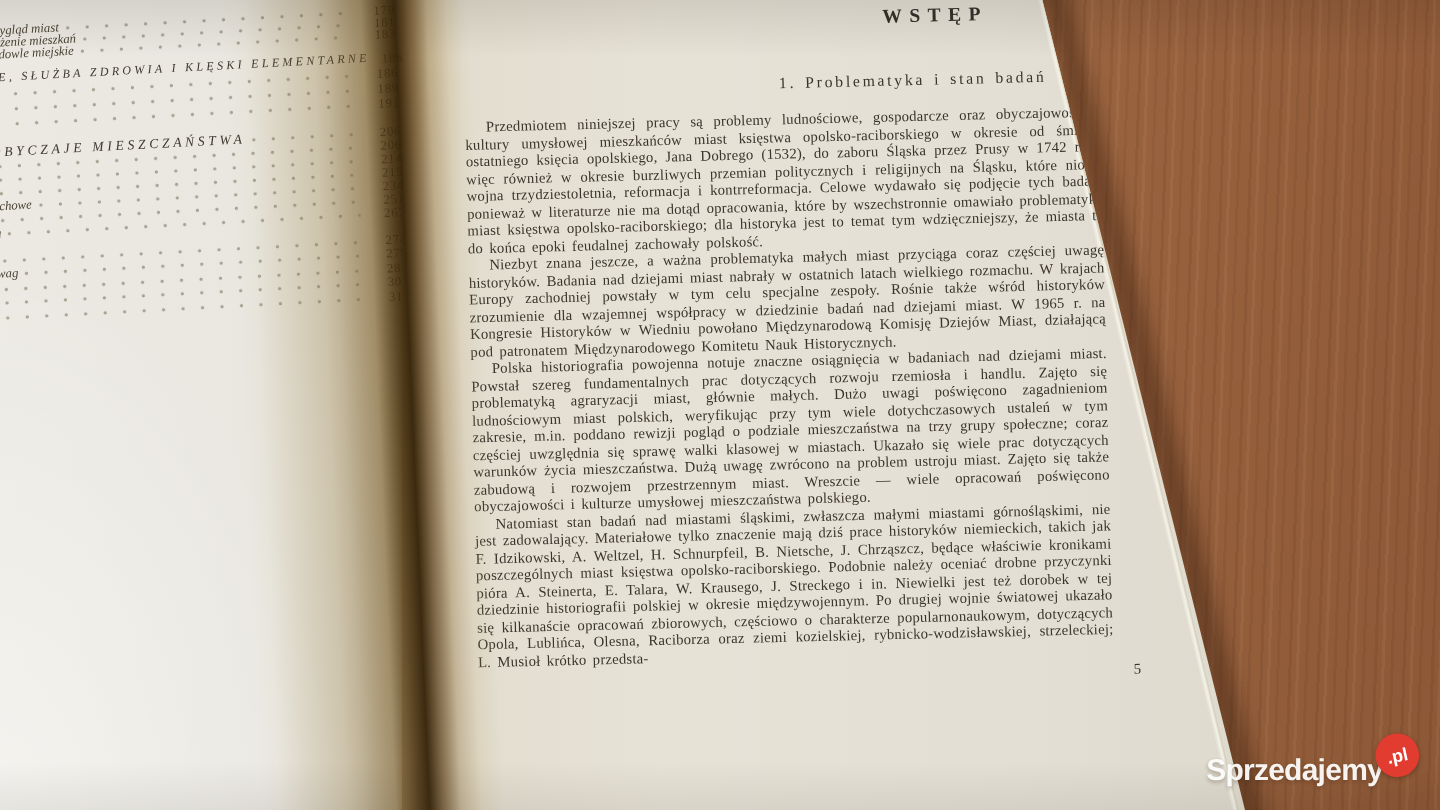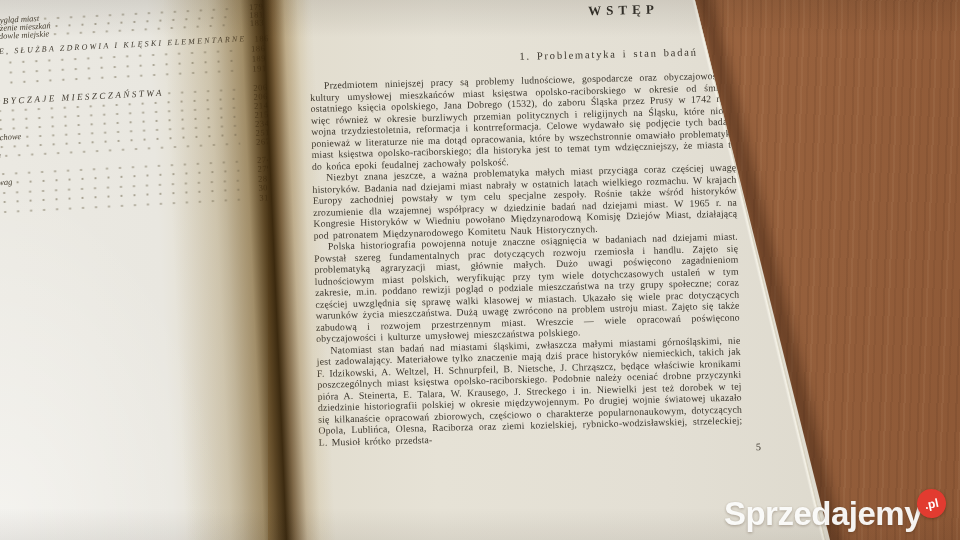--- a/index.html
+++ b/index.html
@@ -74,21 +74,21 @@
   }
   .para{text-indent:14px;margin:0;}
   .page-num{text-align:right;margin:4px -18px 0 0;font-size:10px;color:#3a352c;}
   
   .vignette{position:absolute;inset:0;z-index:8;pointer-events:none;
     background:linear-gradient(to bottom, rgba(30,20,10,0.10), rgba(0,0,0,0) 7%),
                linear-gradient(to top, rgba(30,20,10,0.07), rgba(0,0,0,0) 6%);}
   
   .watermark{position:absolute;right:14px;bottom:12px;display:flex;align-items:flex-start;z-index:10;}
   .wm-text{
-    font-family:"Liberation Sans", sans-serif;font-weight:bold;font-size:33px;
+    font-family:"Liberation Sans", sans-serif;font-weight:bold;font-size:20px;
     color:#fcfcfb;opacity:0.95;letter-spacing:-0.5px;line-height:28px;
     text-shadow:0 1px 3px rgba(60,40,20,0.35);
   }
   .wm-badge{
     width:29px;height:29px;border-radius:50%;background:#e23b30;
     display:flex;align-items:center;justify-content:center;
     margin-left:-5px;margin-top:-11px;transform:rotate(-12deg);
     box-shadow:0 1px 3px rgba(60,30,10,0.4);
   }
   .wm-badge span{

